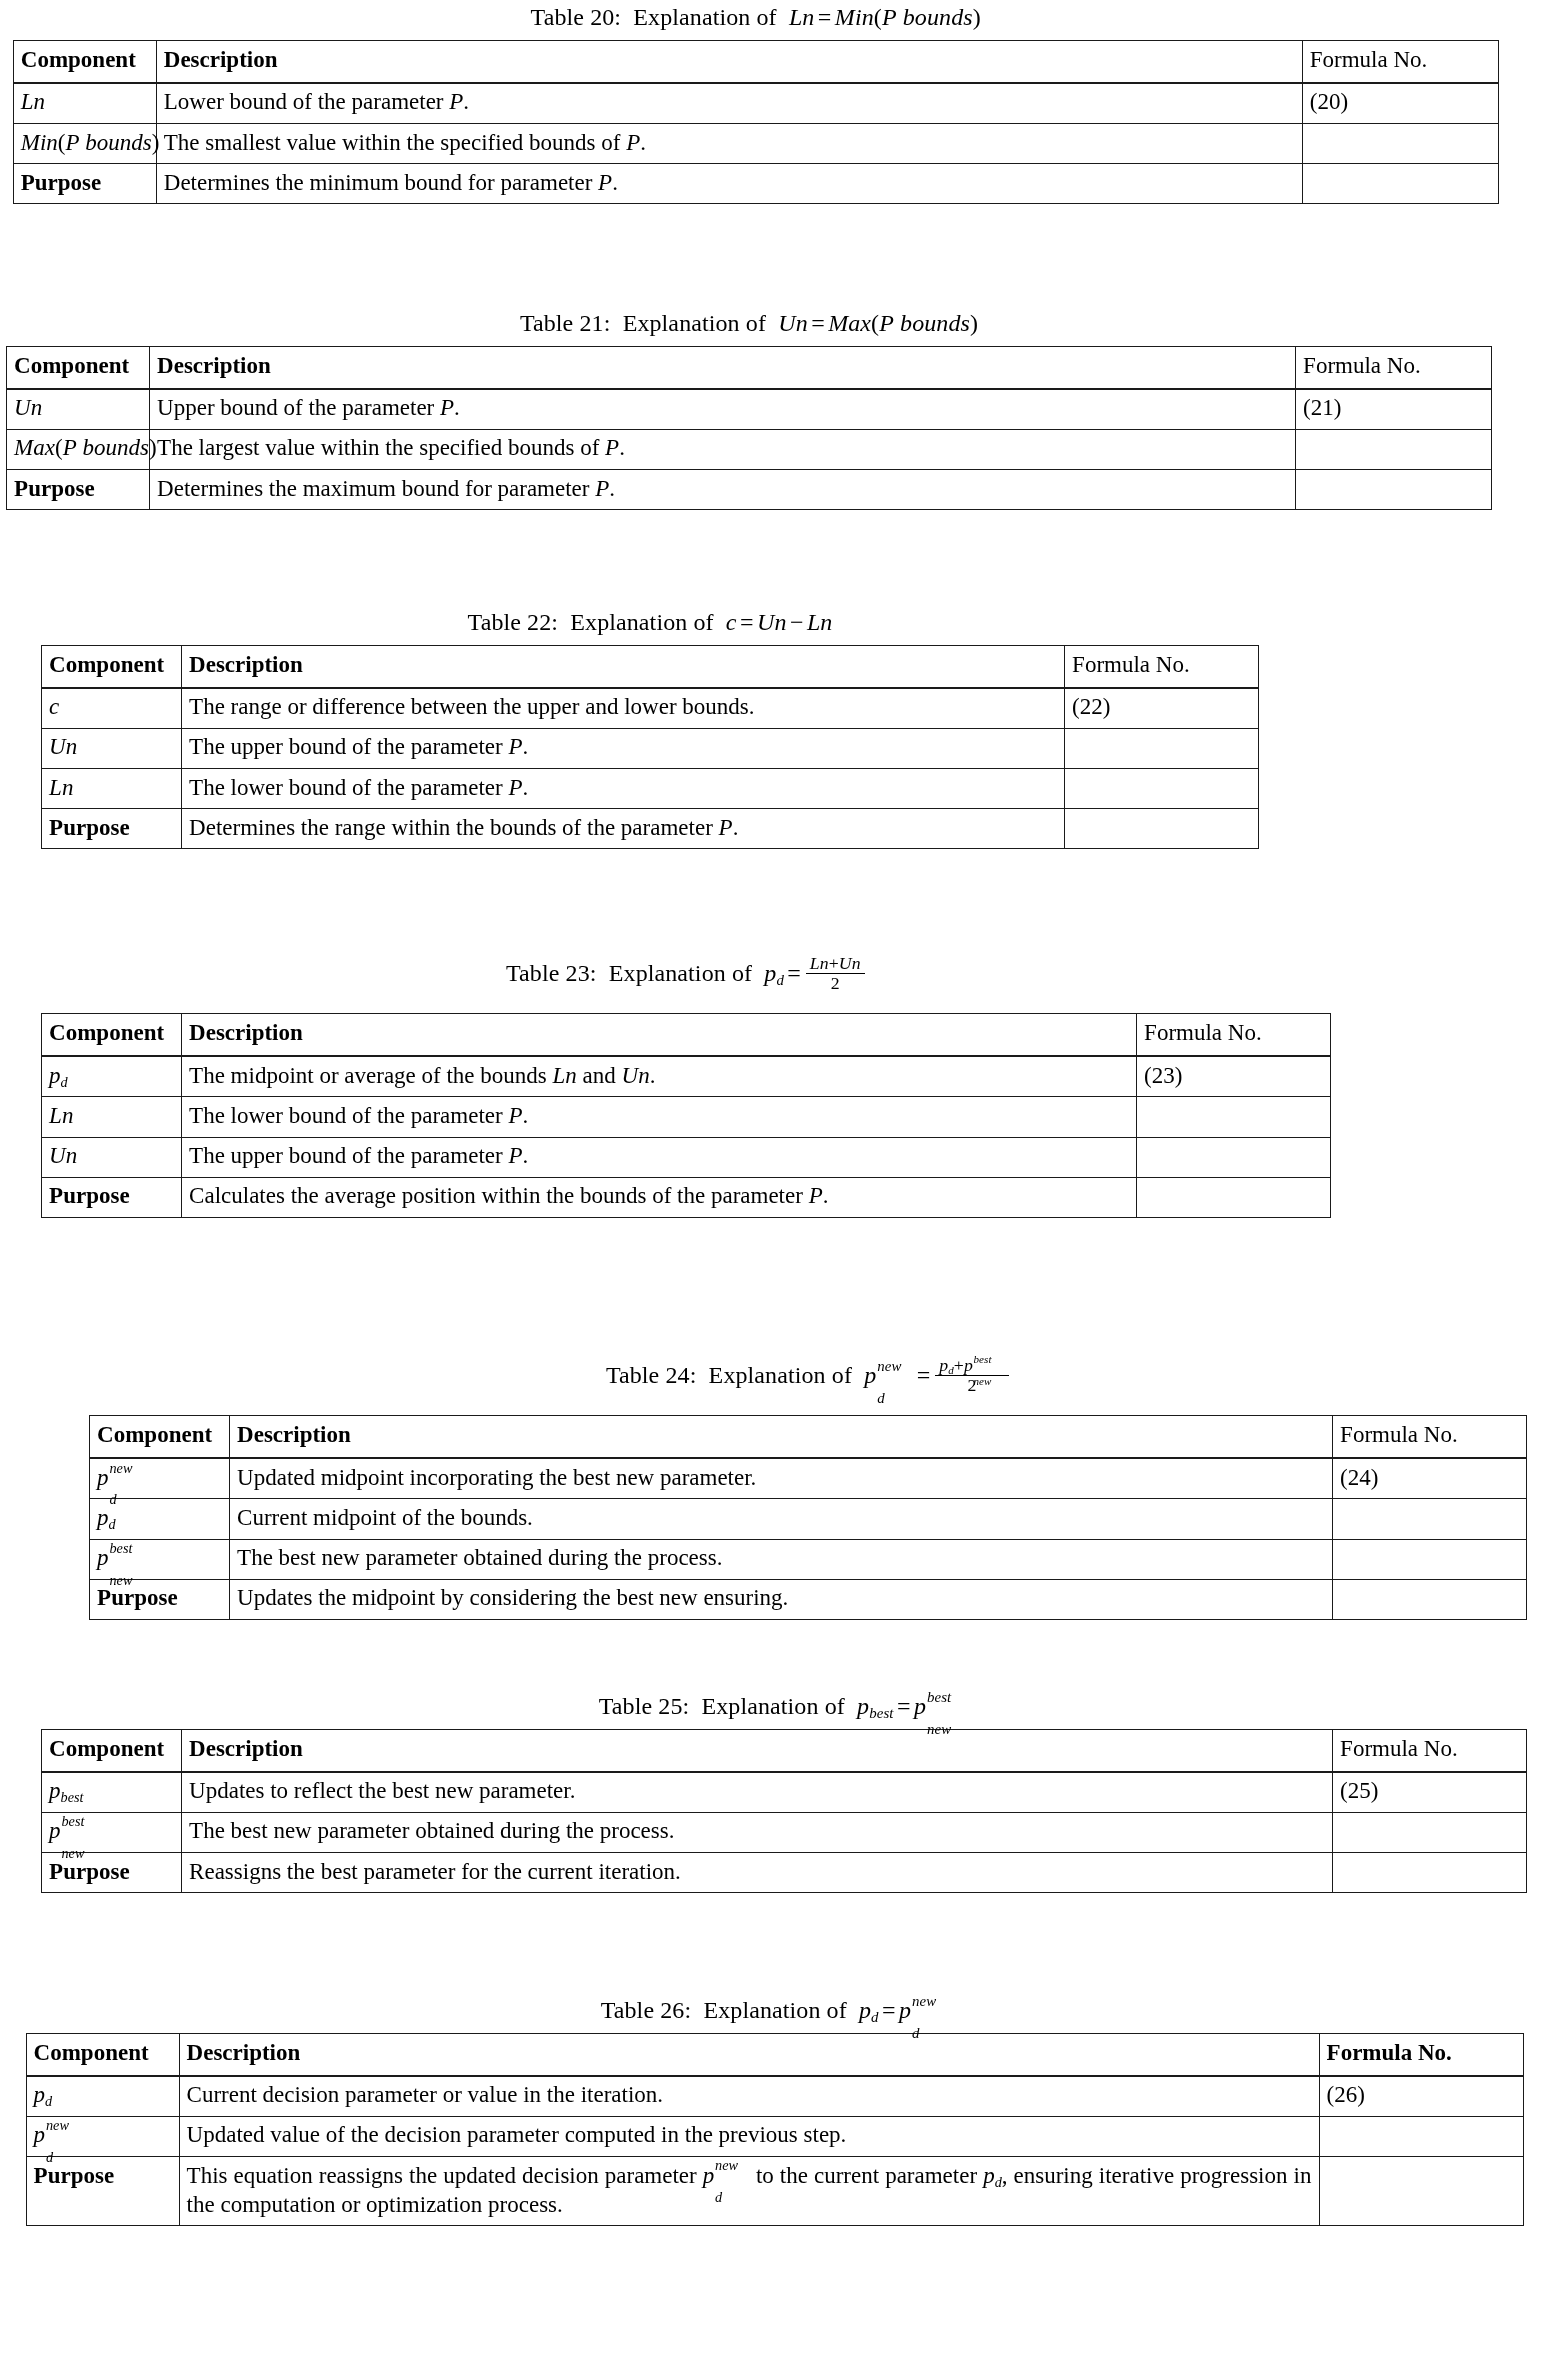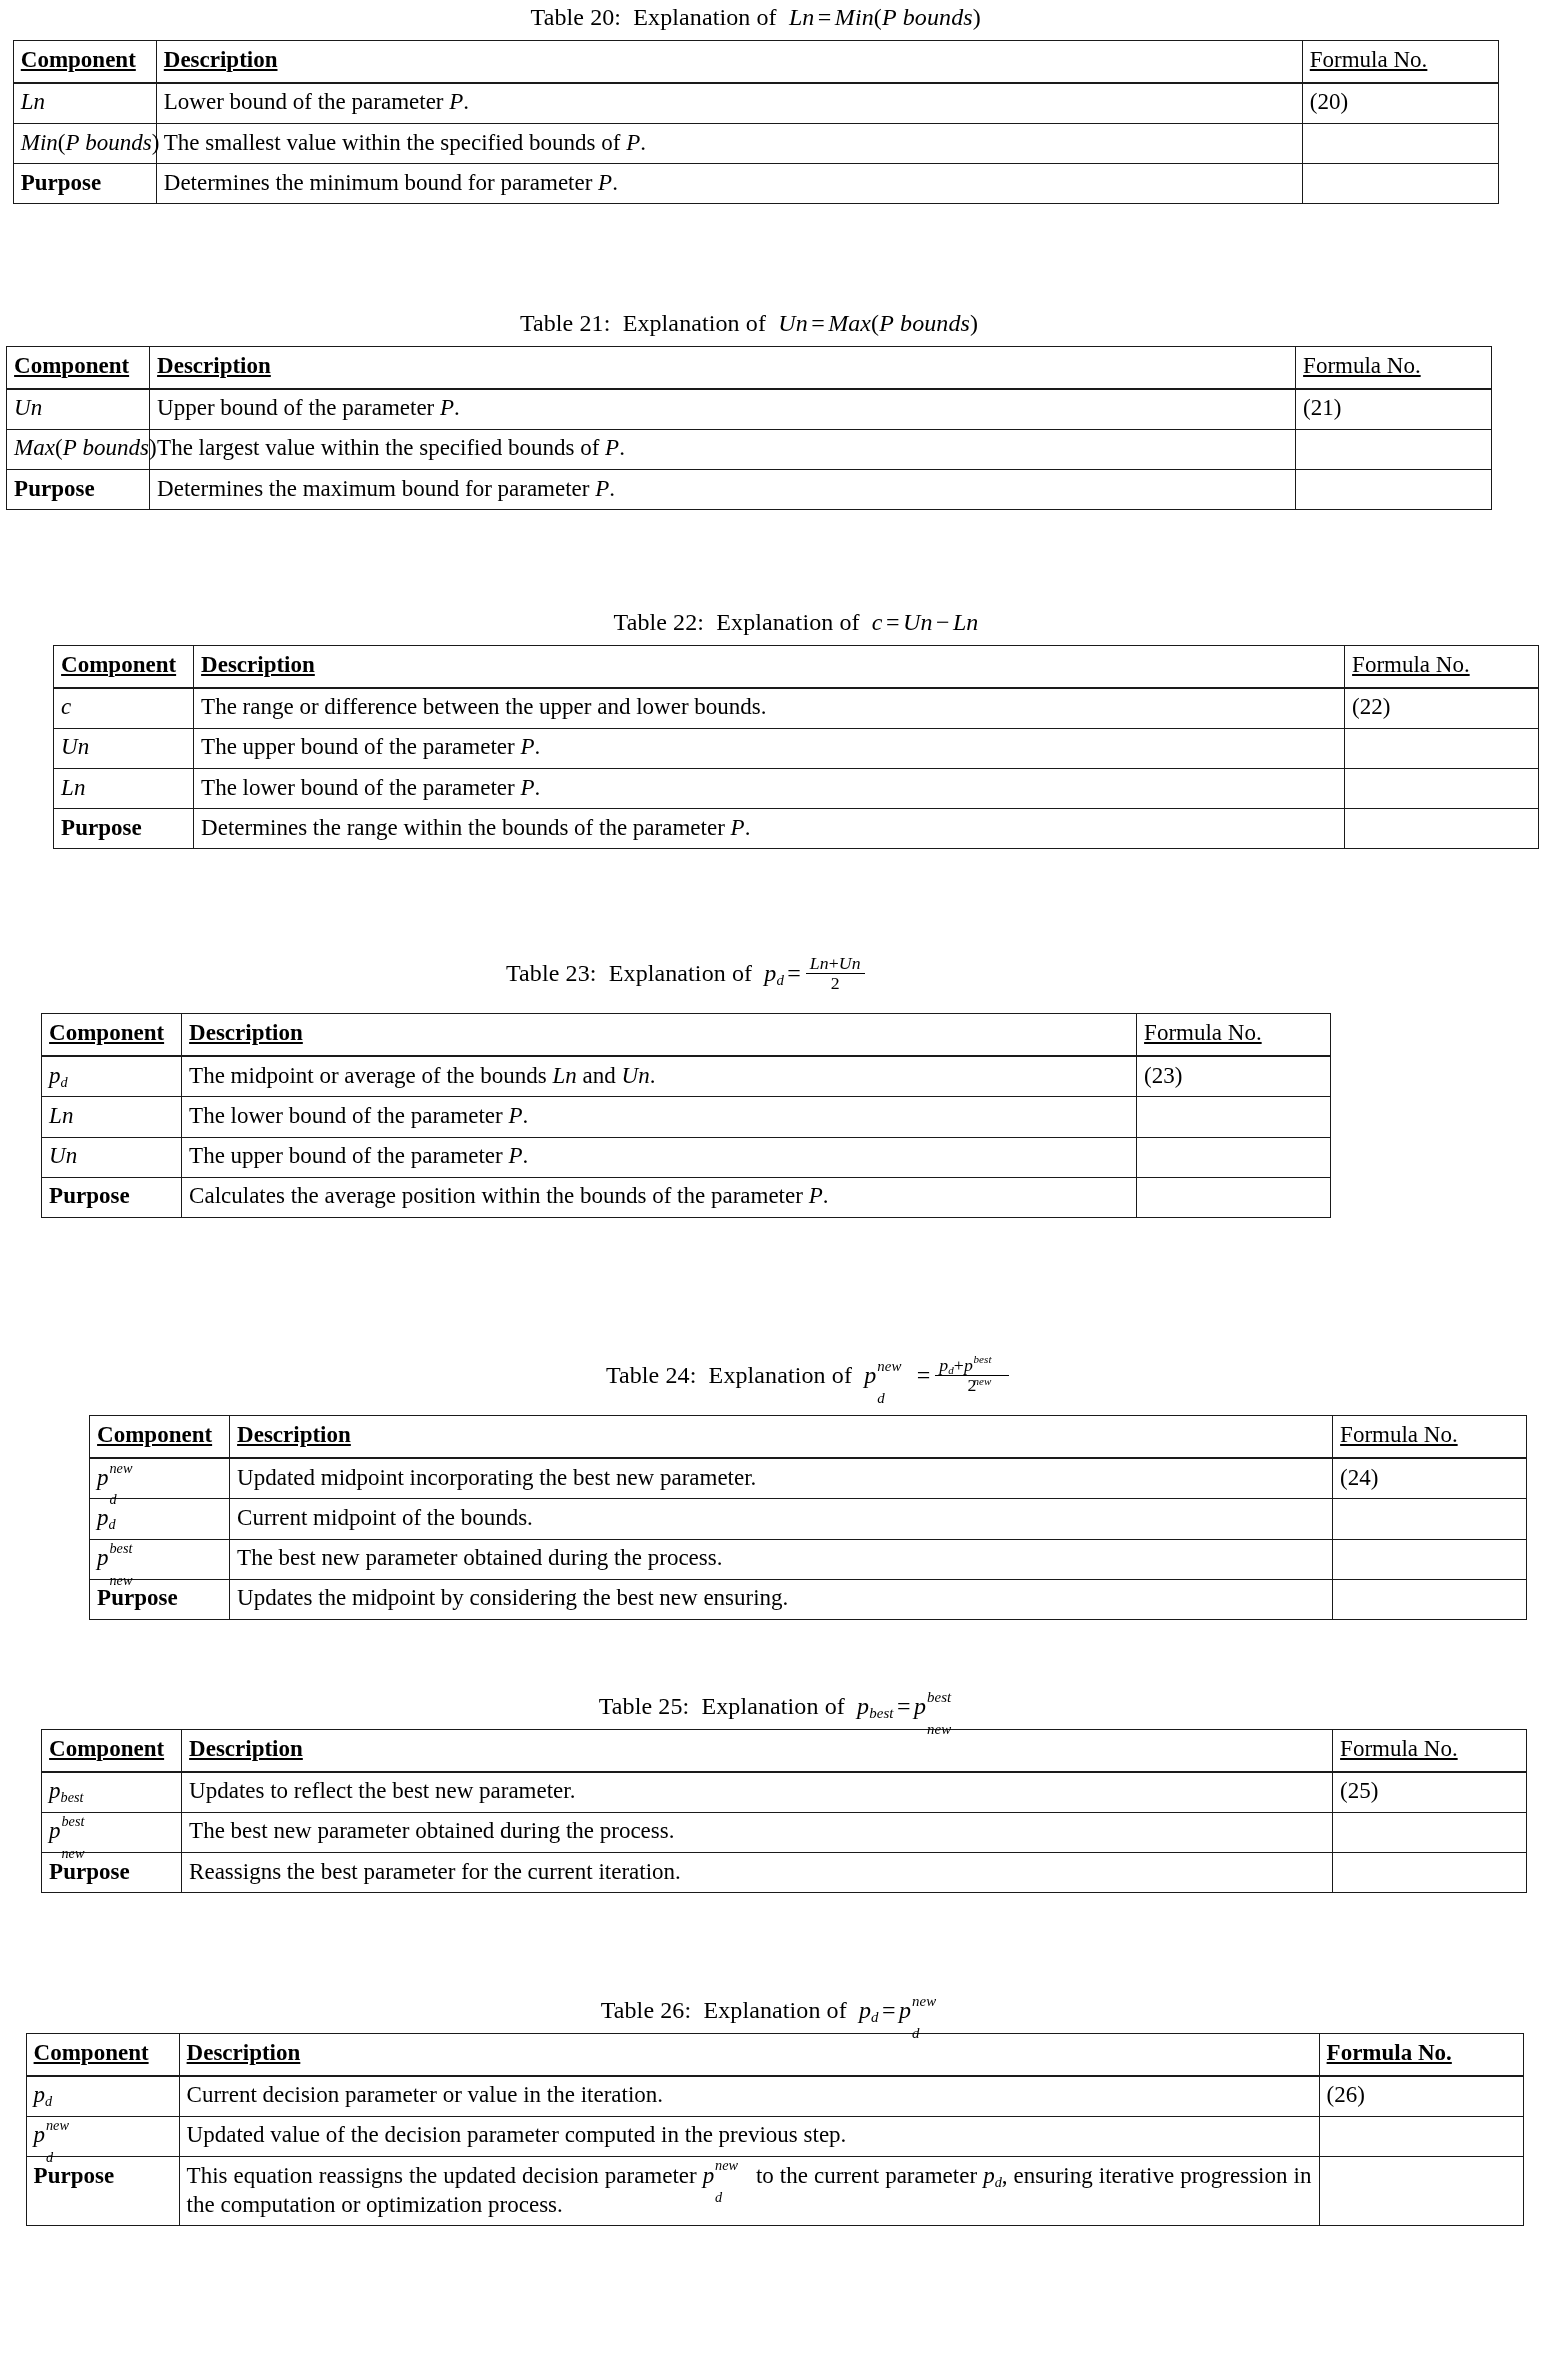--- a/index.html
+++ b/index.html
@@ -50,21 +50,20 @@
     padding: 4.6px 7.1px 5.6px 7.1px;
     vertical-align: top;
     box-sizing: border-box;
   }
 
   
   table.tbl tr.hdr td {
     border-bottom-width: 2px;
     padding-top: 5.1px;
     padding-bottom: 7.1px;
-    text-decoration: underline;
   }
   table.tbl tr.hdr td.c-comp,
   table.tbl tr.hdr td.c-desc {
     font-weight: 700;
   }
   table.tbl tr.hdr td.c-form {
     font-weight: 400;
   }
   table.tbl.bold-head tr.hdr td.c-form {
     font-weight: 700;
@@ -209,21 +208,21 @@
         </tr>
         <tr>
           <td class="c-comp purpose">Purpose</td>
           <td class="c-desc">Determines the maximum bound for parameter <span class="mi">P</span>.</td>
           <td class="c-form"></td>
         </tr>
       </tbody>
     </table>
   </div>
 
-  <div class="tblock" style="left:53px; top:608px; width:1486px;">
+  <div class="tblock" style="left:41px; top:608px; width:1218px;">
     <div class="caption">
       <span>Table 22:</span>
       <span>&nbsp;Explanation of&nbsp;</span>
       <span class="mi">c</span><span class="op">=</span><span class="mi">Un</span><span class="op">−</span><span class="mi">Ln</span>
     </div>
     <table class="tbl">
       <colgroup>
           <col style="width:140px">
           <col>
           <col style="width:194px">

